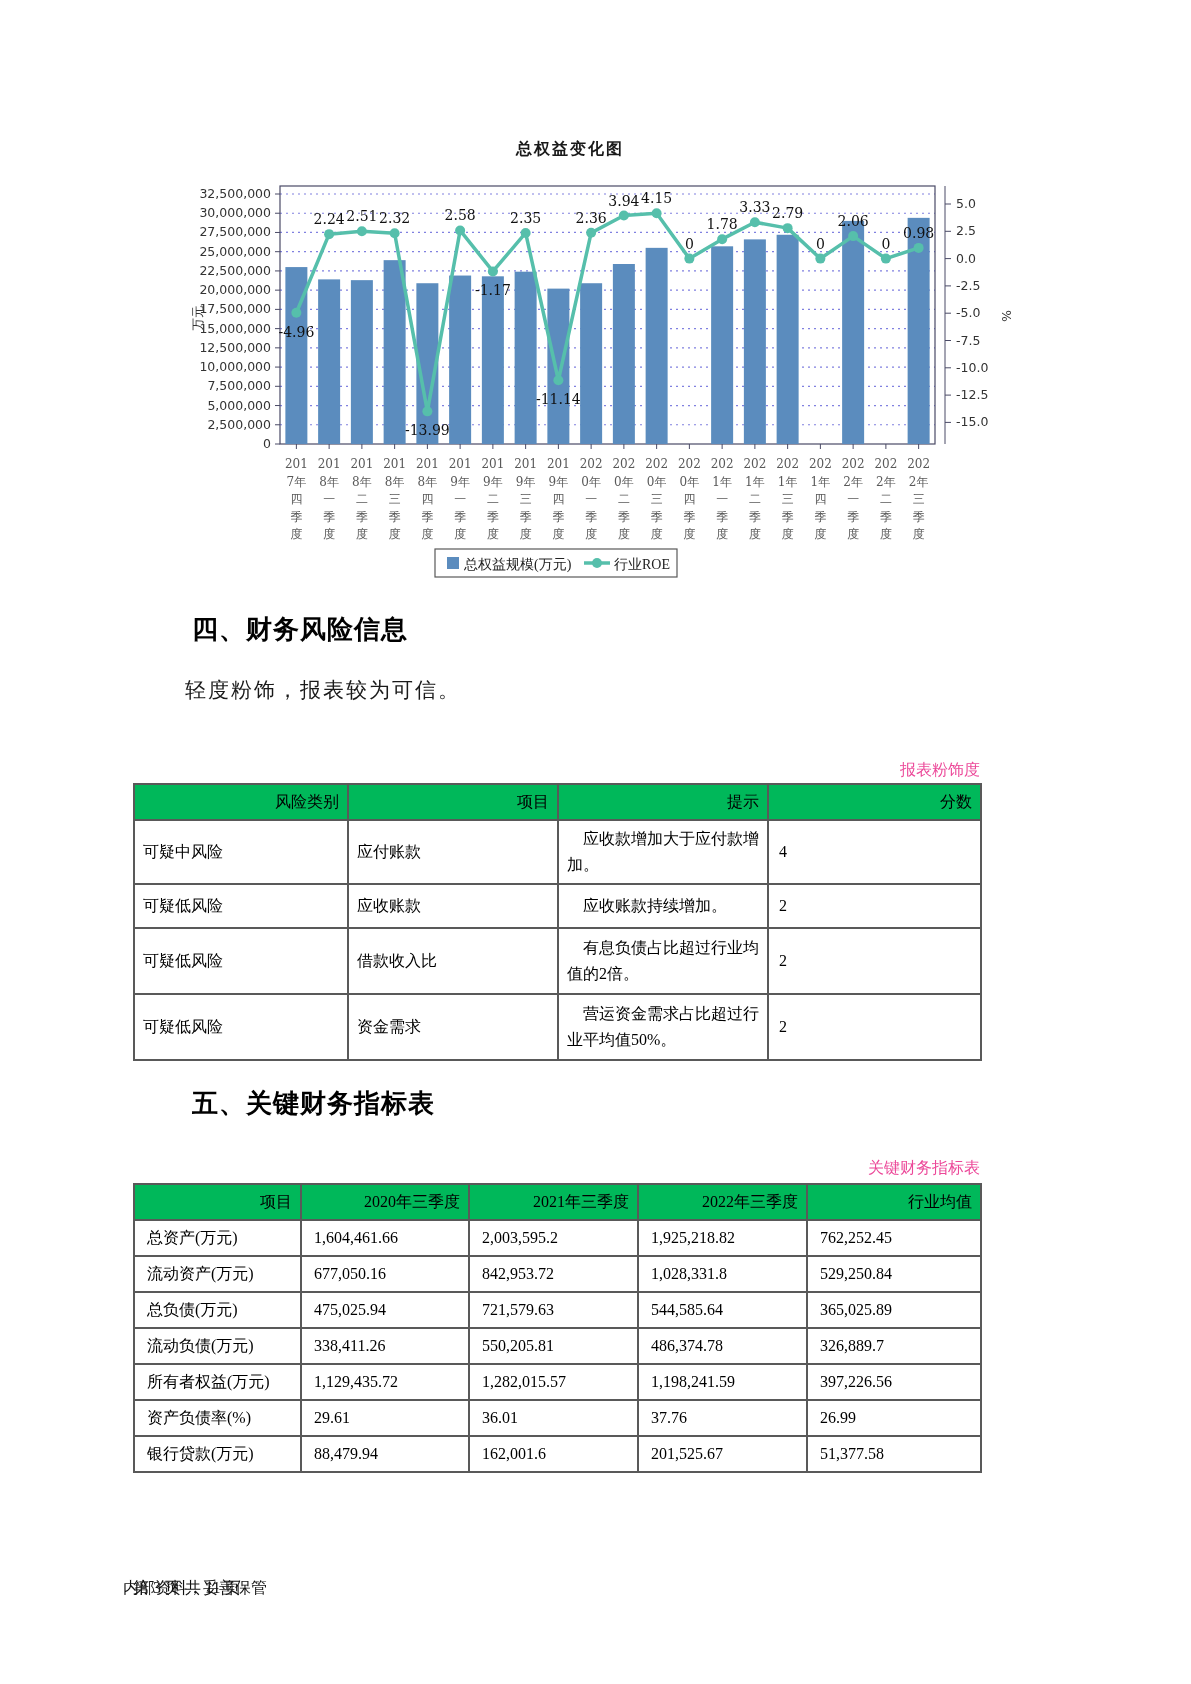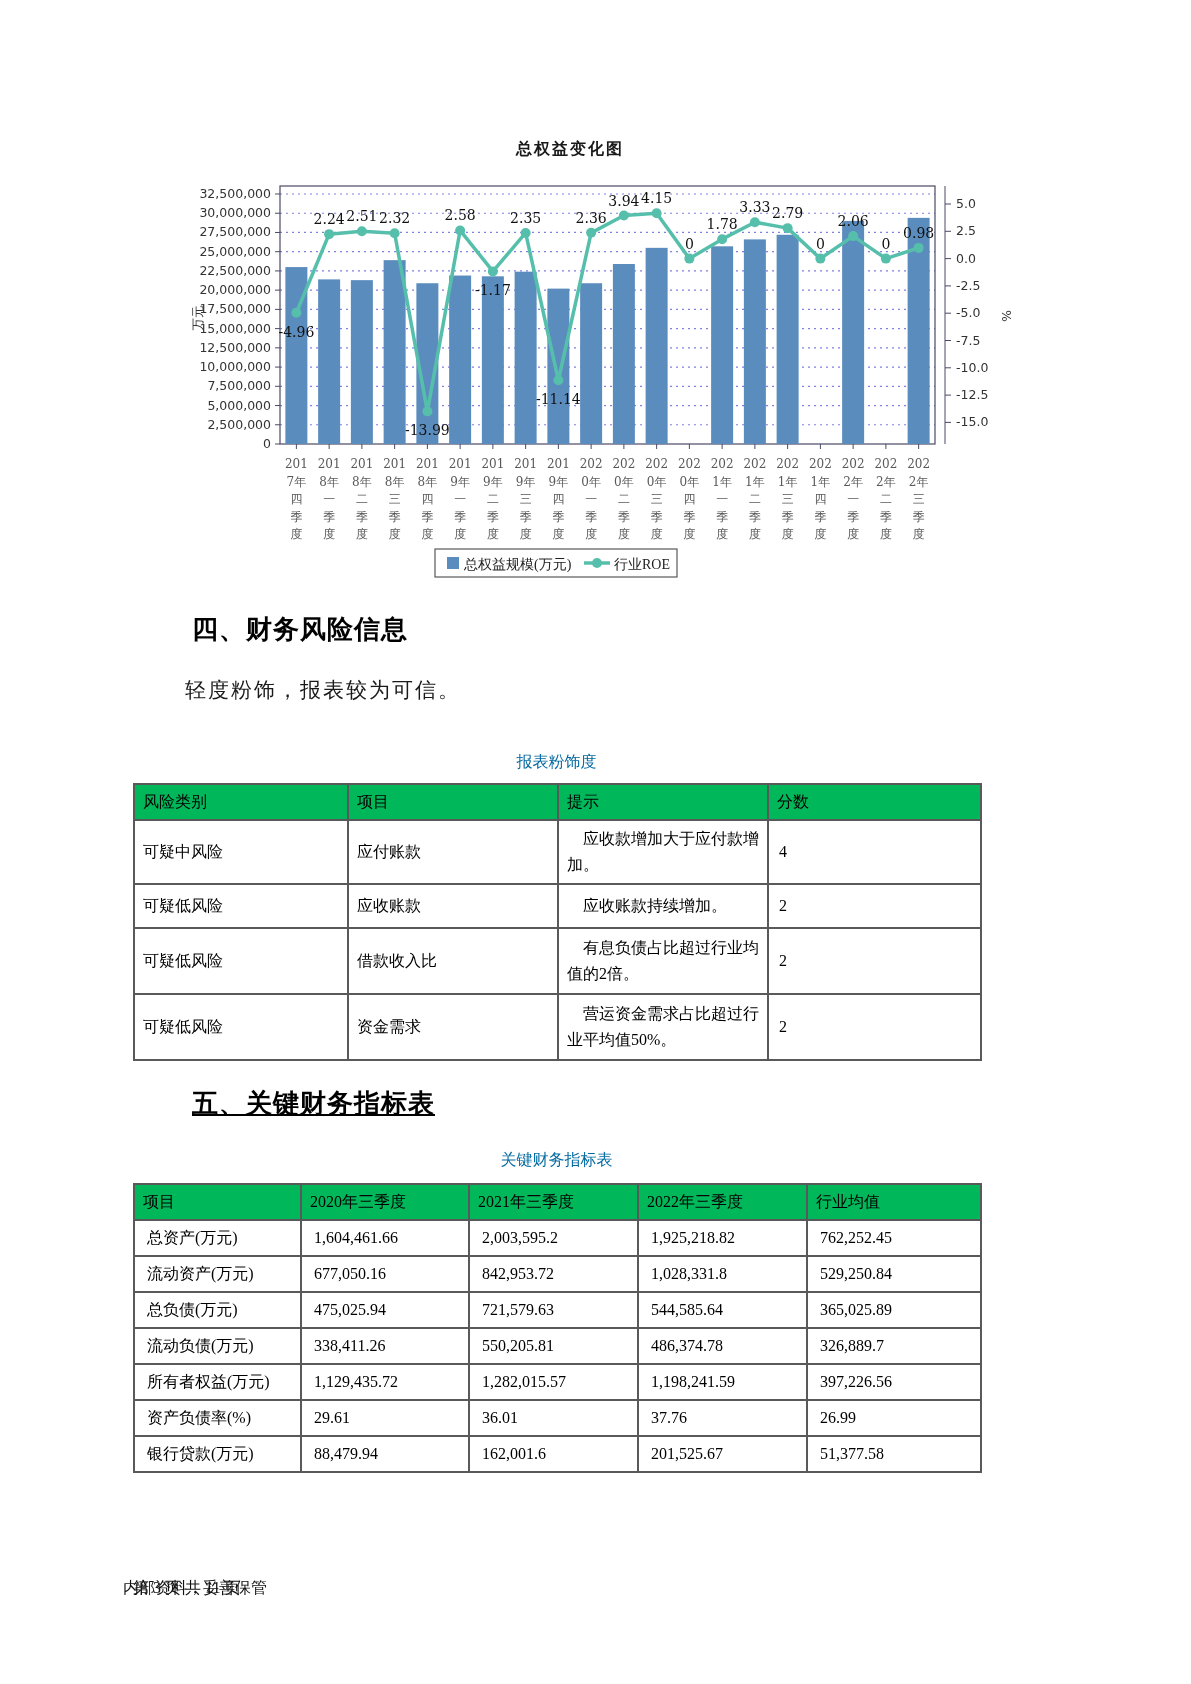--- a/index.html
+++ b/index.html
@@ -2,31 +2,31 @@
 <html><head>
 <meta charset="utf-8">
 <style>
   html,body{margin:0;padding:0;background:#e8e8e8;}
   .page{position:relative;width:1191px;height:1684px;margin:0 auto;background:#ffffff;
         font-family:"Liberation Serif",serif;color:#000;overflow:hidden;}
   .chart-wrap{position:absolute;left:150px;top:126px;width:900px;height:462px;}
   .sec-heading{position:absolute;font-family:"Liberation Sans",sans-serif;font-weight:bold;
         font-size:26px;letter-spacing:1px;color:#000;}
   #heading4{left:192px;top:612px;}
-  #heading5{left:192px;top:1086px;text-decoration:underline;}
+  #heading5{left:192px;top:1086px;}
   .para{position:absolute;left:185px;top:676px;font-size:21px;letter-spacing:2px;color:#1a1a1a;}
-  .tbl-title{position:absolute;left:133px;width:847px;text-align:center;font-size:16px;color:#0369a1;}
+  .tbl-title{position:absolute;left:133px;width:847px;text-align:right;font-size:16px;color:#ec4899;margin-top:8px;}
   #t1-title{top:752px;}
   #t2-title{top:1150px;}
   table{position:absolute;left:133px;border-collapse:collapse;table-layout:fixed;width:847px;
         font-size:16px;color:#000;}
   #table1{top:783px;}
   #table2{top:1183px;}
   th,td{border:2px solid #595959;padding:0 8px;vertical-align:middle;overflow:hidden;}
-  th{background:#00b85a;font-weight:normal;text-align:left;height:34px;font-size:16px;}
+  th{background:#00b85a;font-weight:normal;text-align:right;height:34px;font-size:16px;}
   td{text-align:left;}
   td.hint{text-indent:1em;line-height:1.6;padding-right:0;}
   td.score{padding-left:10px;}
   #table2 td{height:34px;padding-left:12px;}
   .footer-left{position:absolute;left:123px;top:1578px;font-family:"Liberation Sans",sans-serif;
         font-size:16px;color:#111;}
   .footer-right{position:absolute;left:133px;top:1578px;width:847px;
         font-size:16px;color:#111;}
   svg text{user-select:none;}
 </style>

